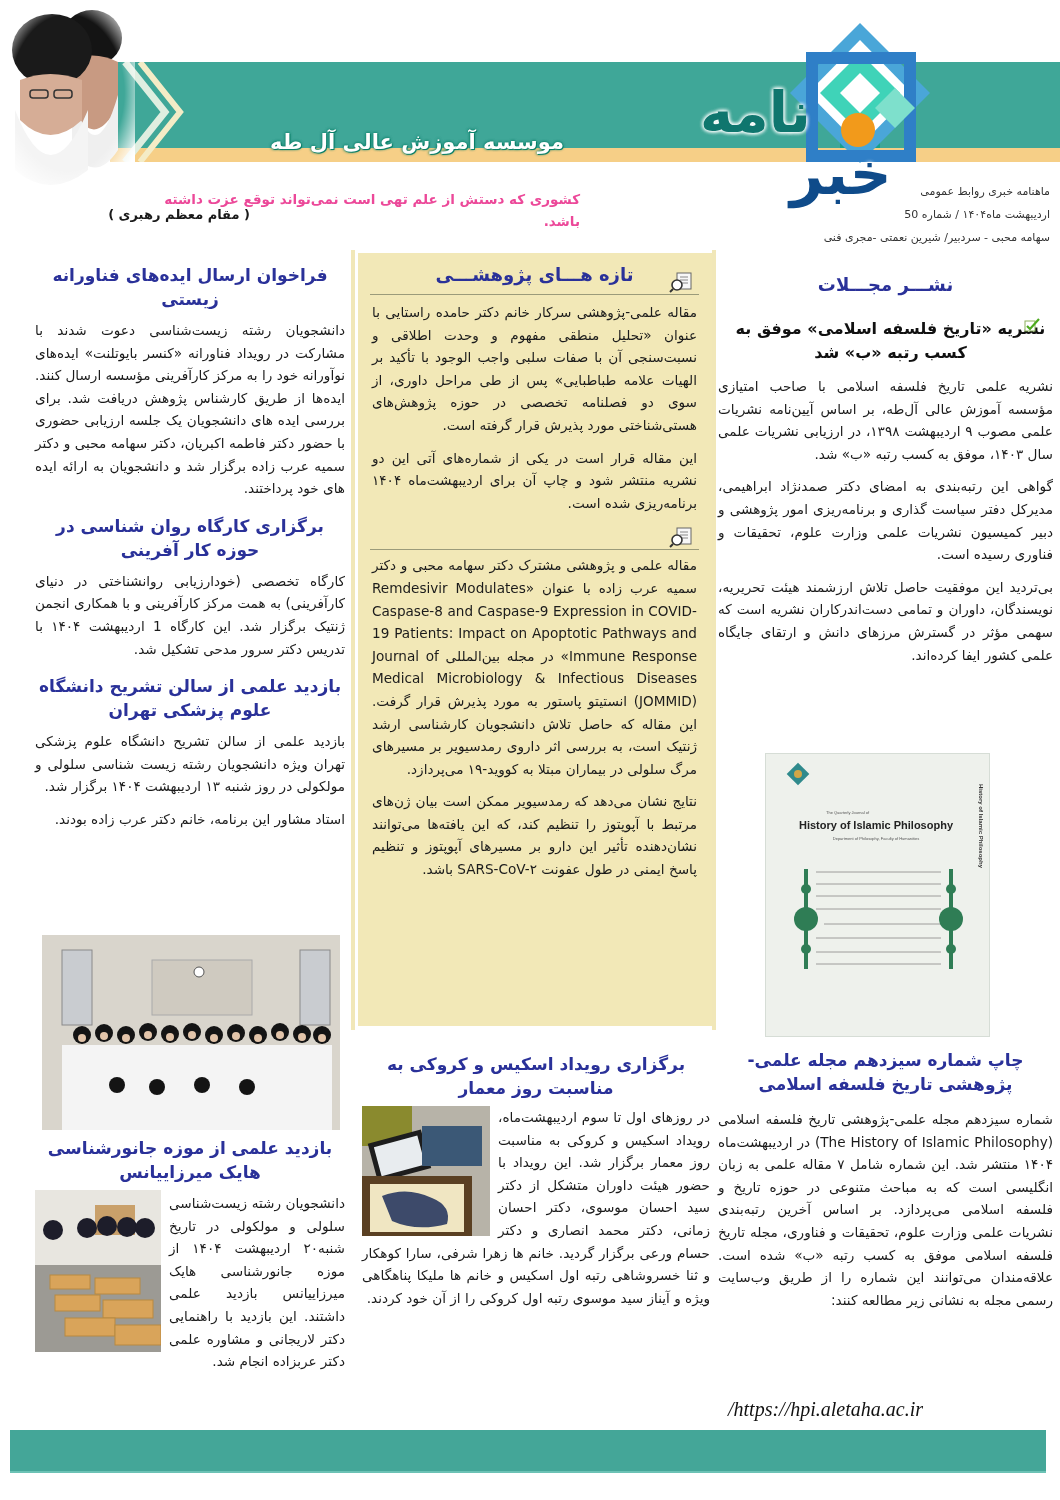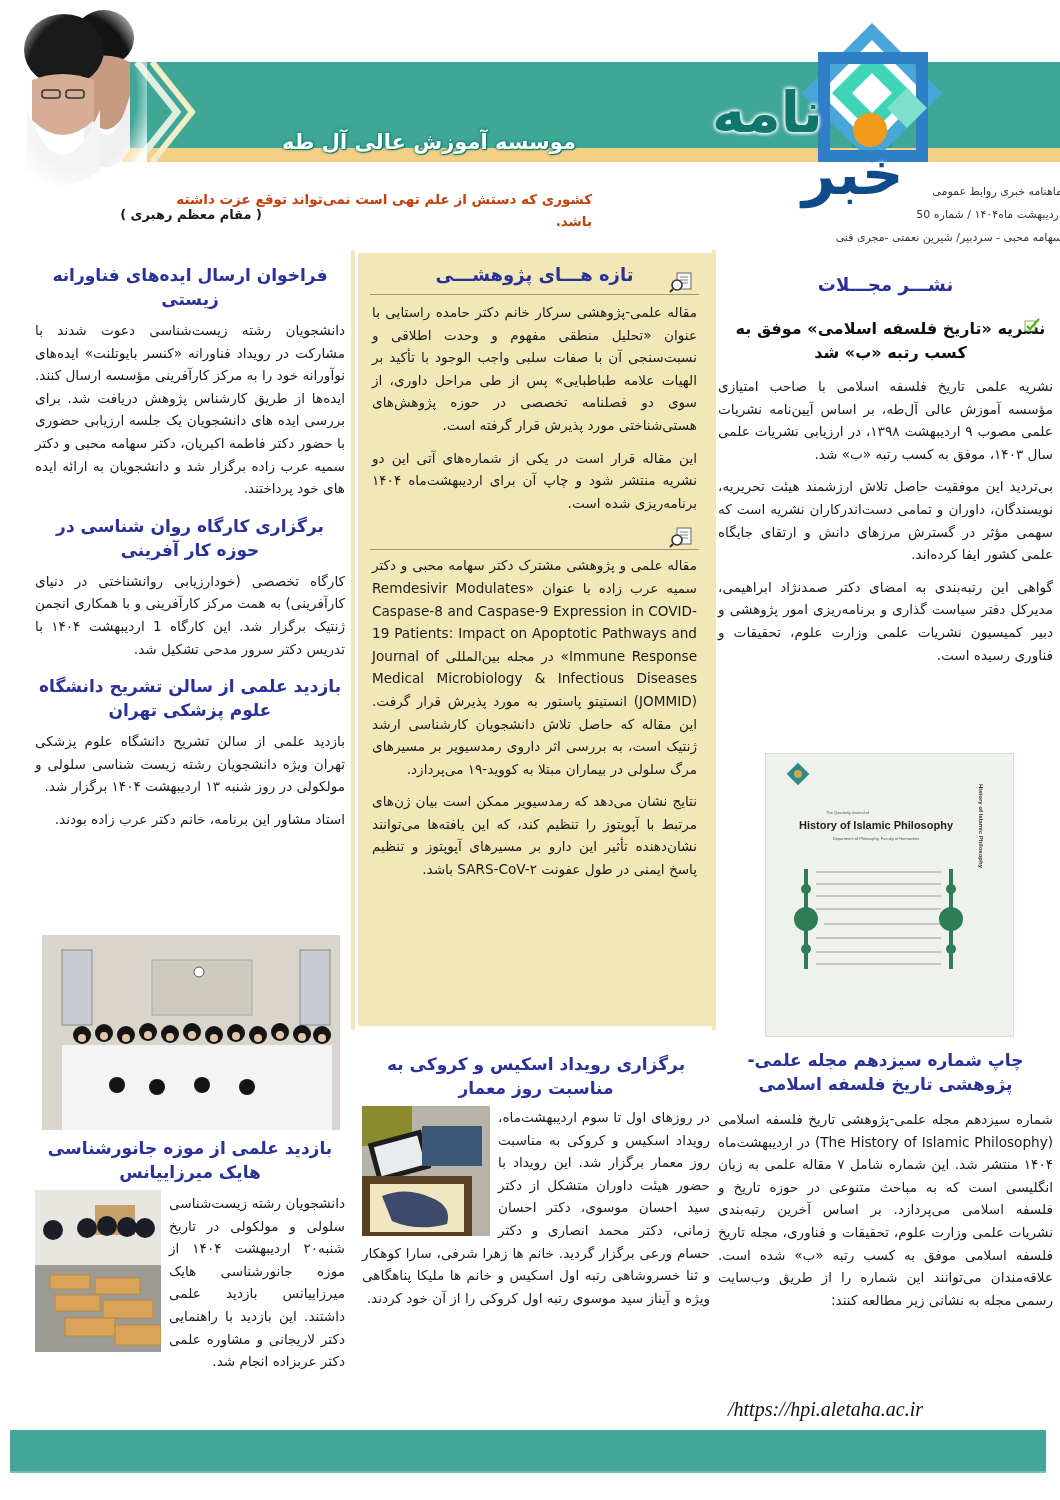--- a/index.html
+++ b/index.html
@@ -1,40 +1,40 @@
 <!DOCTYPE html>
 <html><head>
 <meta charset="utf-8">
 <style>
   * { box-sizing: border-box; margin: 0; padding: 0; }
   html, body { width: 1060px; height: 1500px; background: #ffffff; overflow: hidden; }
   body { position: relative; font-family: "DejaVu Sans", sans-serif; color: #1a1a1a; }
 
   
-  .header { position: absolute; left: 12px; top: 0; width: 880px; height: 240px; }
+  .header { position: absolute; left: 0; top: 0; width: 880px; height: 240px; }
   .banner-green { position: absolute; left: 110px; top: 62px; width: 950px; height: 88px; background: #3fa798; }
   .banner-green-dark { position: absolute; right: 0; top: 62px; width: 40px; height: 88px; background: #17a08b; }
   .banner-yellow { position: absolute; left: 110px; top: 148px; width: 950px; height: 14px; background: #f6cf87; }
   .chevrons { position: absolute; left: 120px; top: 62px; width: 70px; height: 100px; }
   .portrait { position: absolute; left: 0; top: 0; width: 135px; height: 185px; }
   .institute-name {
     position: absolute; left: 270px; top: 130px; font-size: 21px; font-weight: bold; color: #ffffff;
     text-shadow: 0 0 3px #0b7f68, 0 0 3px #0b7f68, 1px 1px 0 #0b7f68; direction: rtl;
   }
   .logo { position: absolute; left: 700px; top: 18px; width: 230px; height: 200px; }
   .logo-text-nameh {
     position: absolute; left: 700px; top: 80px; font-size: 56px; font-weight: bold; color: #0f766e;
     text-shadow: 0 0 4px #fff, 0 0 4px #fff, 0 0 4px #fff; direction: rtl;
   }
   .logo-text-khabar {
     position: absolute; left: 790px; top: 140px; font-size: 58px; font-weight: bold; color: #0f4b8a;
     text-shadow: 0 0 4px #fff, 0 0 4px #fff; direction: rtl;
   }
   .meta { position: absolute; left: 760px; top: 180px; width: 290px; direction: rtl; text-align: right; font-size: 11px; line-height: 23px; color: #333; }
-  .quote { position: absolute; left: 150px; top: 188px; width: 430px; direction: rtl; text-align: right; font-size: 13.5px; font-weight: bold; color: #c2410c; line-height: 22px; }
+  .quote { position: absolute; left: 150px; top: 188px; width: 430px; direction: rtl; text-align: right; font-size: 13.5px; font-weight: bold; color: #ec4899; line-height: 22px; }
   .quote-attr { position: absolute; left: 70px; top: 207px; width: 180px; direction: rtl; text-align: right; font-size: 13px; font-weight: bold; }
 
   
   .col { position: absolute; direction: rtl; text-align: justify; }
   .col-right { left: 718px; top: 265px; width: 335px; }
   .col-mid { left: 358px; top: 255px; width: 357px; }
   .col-left { left: 35px; top: 255px; width: 310px; }
   .rule-v { position: absolute; top: 250px; width: 4px; background: #f1e7b8; }
 
   .mid-box { position: absolute; left: 358px; top: 253px; width: 355px; height: 773px; background: #f2e8b7; }
@@ -45,21 +45,21 @@
   .sub-title { font-size: 16px; font-weight: bold; text-align: center; line-height: 24px; color: #111; margin: 14px 0 10px 0; }
   .check-icon { position: absolute; left: 306px; top: 52px; width: 16px; height: 16px; }
 
   .mid-head { position: relative; height: 40px; border-bottom: 1px solid #9b9b7a; margin: 0 16px 6px 12px; }
   .mid-head h2 { padding-top: 8px; }
   .mag-icon { position: absolute; right: 4px; bottom: 1px; width: 26px; height: 22px; }
   .mid-head2 { position: relative; height: 26px; border-bottom: 1px solid #9b9b7a; margin: 6px 16px 4px 12px; }
   .mid-inner { padding: 0 18px 0 14px; }
 
   .photo { position: absolute; overflow: hidden; }
-  .journal-cover { position: absolute; left: 765px; top: 753px; width: 249px; height: 284px; background: #eef1ec; border: 1px solid #d6ddd6; }
+  .journal-cover { position: absolute; left: 765px; top: 753px; width: 225px; height: 284px; background: #eef1ec; border: 1px solid #d6ddd6; }
 
   .footer-bar { position: absolute; left: 10px; top: 1430px; width: 1036px; height: 43px; background: #44a698; border-bottom: 2px solid #6cc2b5; }
   .url { position: absolute; left: 728px; top: 1398px; font-family: "Liberation Serif", serif; font-size: 20px; color: #111; direction: ltr; font-style: italic; }
 </style>
 </head>
 <body>
 
 <div class="header">
   <div class="banner-green"></div>
   <div class="banner-green-dark"></div>
@@ -116,22 +116,22 @@
 <div class="rule-v" style="left:712px; height:780px;"></div>
 
 <div class="col col-right">
   <h2 class="sec" style="margin-top:8px; font-size:18px;">نشـــر  مجـــلات</h2>
   <svg class="check-icon" viewBox="0 0 16 16">
     <rect x="1" y="4" width="10" height="10" fill="#ffffff" stroke="#8bb05a" stroke-width="1"></rect>
     <polyline points="3,9 6,12 15,2" fill="none" stroke="#4caa1e" stroke-width="2.2"></polyline>
   </svg>
   <div class="sub-title" style="margin-top:20px; padding-left:10px;">نشریه «تاریخ فلسفه اسلامی» موفق به کسب رتبه «ب» شد</div>
   <p class="body">نشریه علمی تاریخ فلسفه اسلامی با صاحب امتیازی مؤسسه آموزش عالی آل‌طه، بر اساس آیین‌نامه نشریات علمی مصوب ۹ اردیبهشت ۱۳۹۸، در ارزیابی نشریات علمی سال ۱۴۰۳، موفق به کسب رتبه «ب» شد.</p>
+  <p class="body">گواهی این رتبه‌بندی به امضای دکتر صمدنژاد ابراهیمی، مدیرکل دفتر سیاست گذاری و برنامه‌ریزی امور پژوهشی و دبیر کمیسیون نشریات علمی وزارت علوم، تحقیقات و فناوری رسیده است.</p>
   <p class="body">بی‌تردید این موفقیت حاصل تلاش ارزشمند هیئت تحریریه، نویسندگان، داوران و تمامی دست‌اندرکاران نشریه است که سهمی مؤثر در گسترش مرزهای دانش و ارتقای جایگاه علمی کشور ایفا کرده‌اند.</p>
-  <p class="body">گواهی این رتبه‌بندی به امضای دکتر صمدنژاد ابراهیمی، مدیرکل دفتر سیاست گذاری و برنامه‌ریزی امور پژوهشی و دبیر کمیسیون نشریات علمی وزارت علوم، تحقیقات و فناوری رسیده است.</p>
 </div>
 
 <div class="journal-cover">
   <svg width="225" height="284" viewBox="0 0 225 284">
     <g fill="#2f8a8c">
         <rect x="24" y="12" width="16" height="16" transform="rotate(45 32 20)"></rect>
       </g>
     <circle cx="32" cy="20" r="4" fill="#d1a647"></circle>
     <text x="60" y="60" font-size="4" fill="#555" font-family="Liberation Sans, sans-serif">The Quarterly Journal of</text>
     <text x="110" y="75" text-anchor="middle" font-size="11" font-weight="bold" fill="#222" font-family="Liberation Sans, sans-serif">History of Islamic Philosophy</text>

